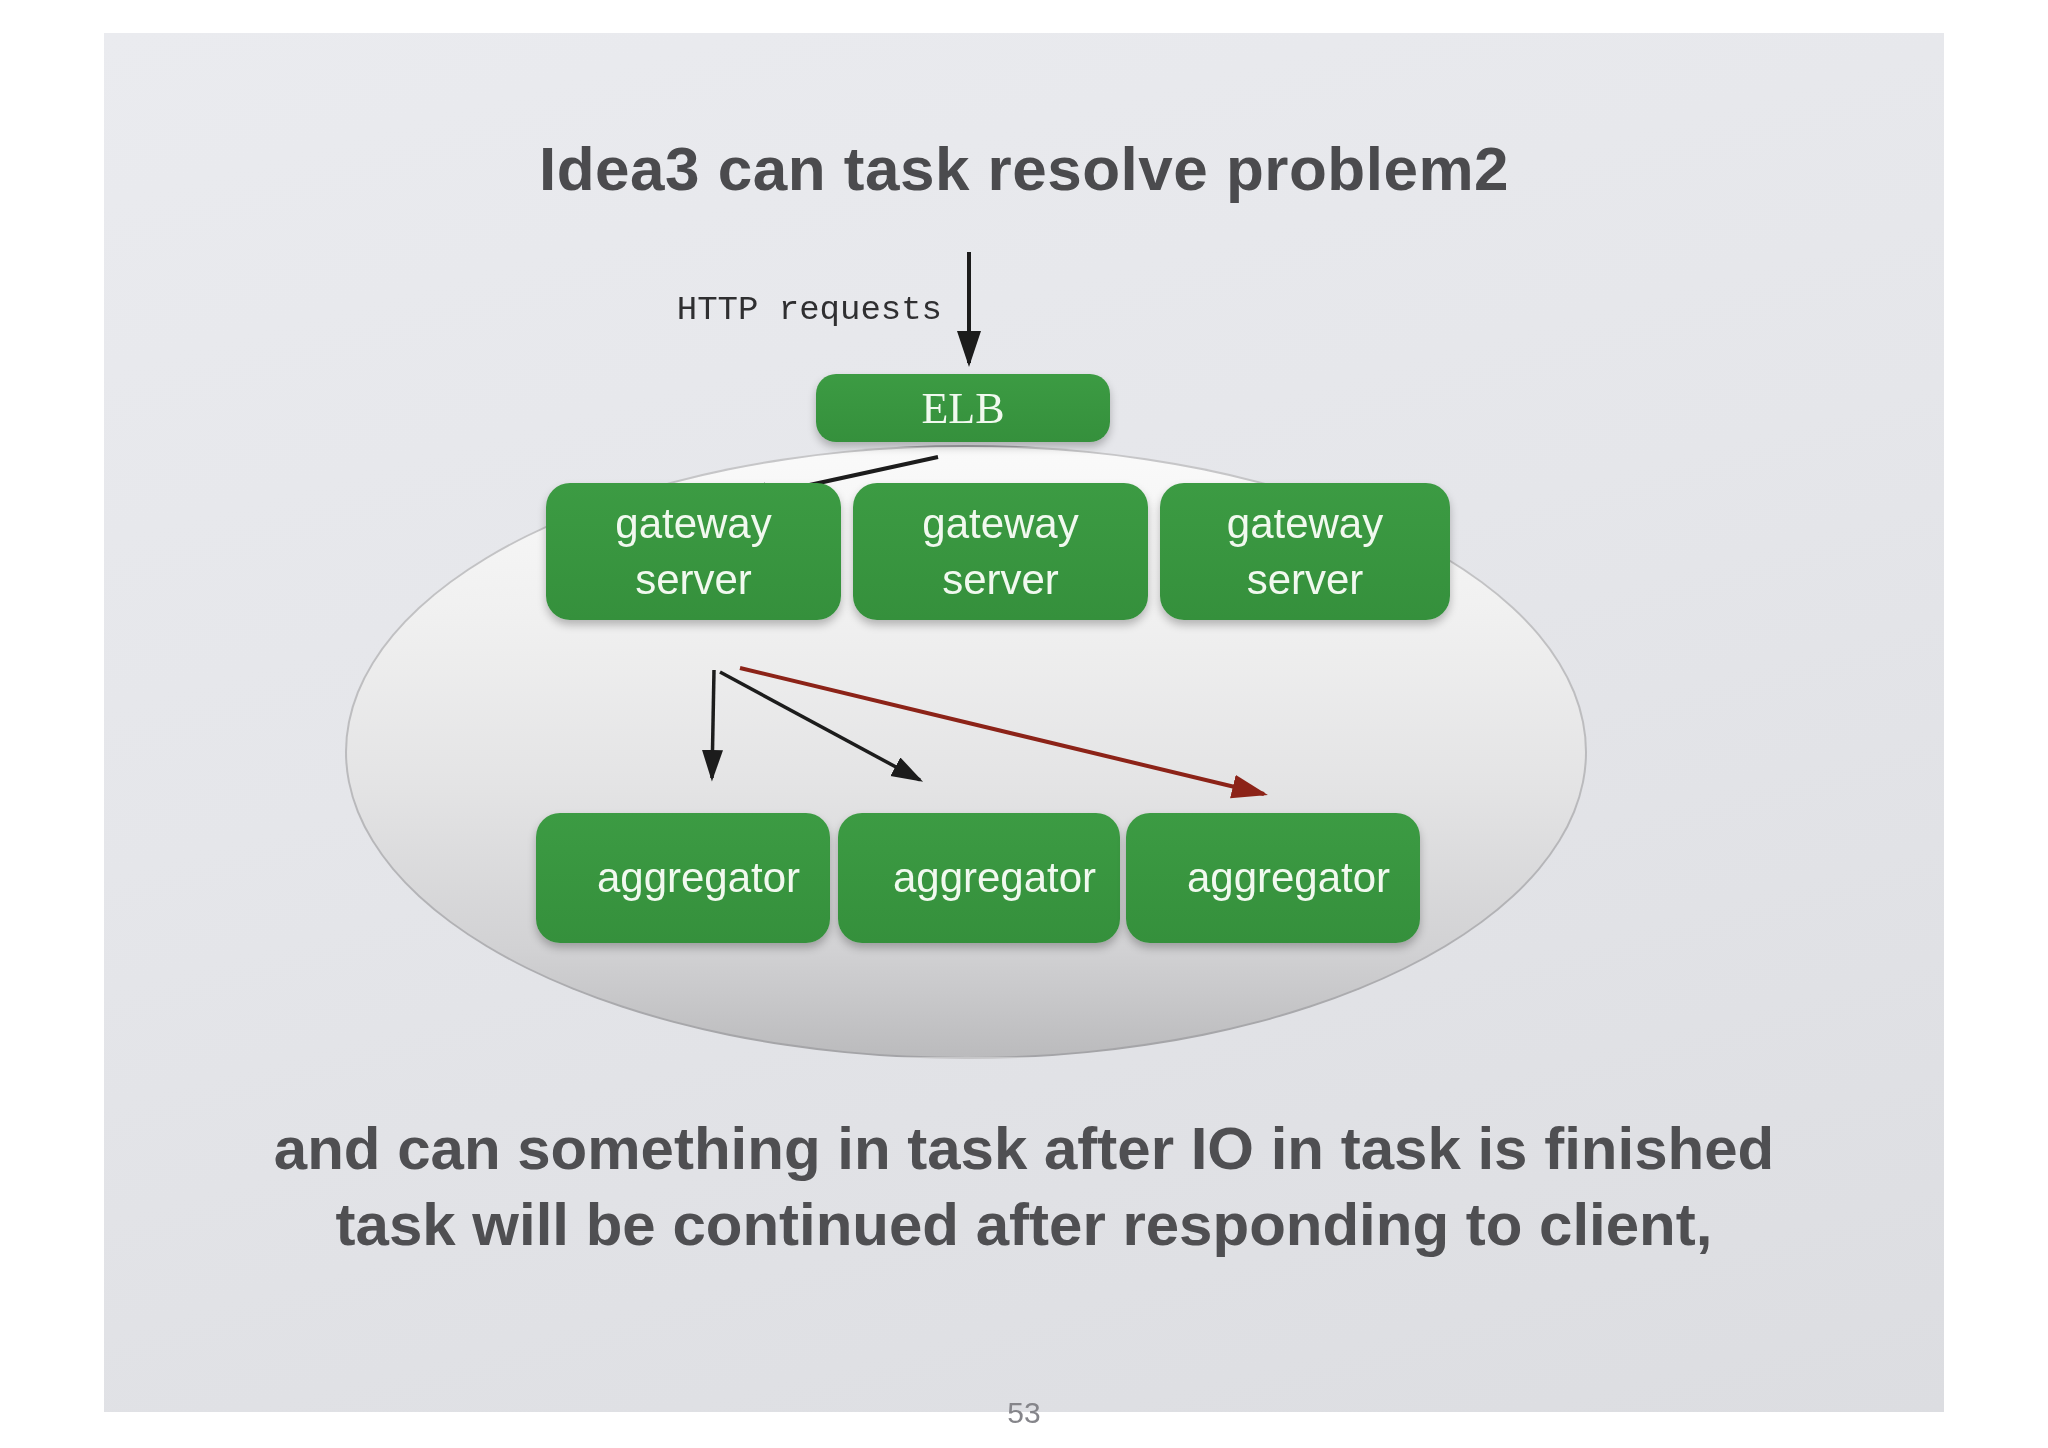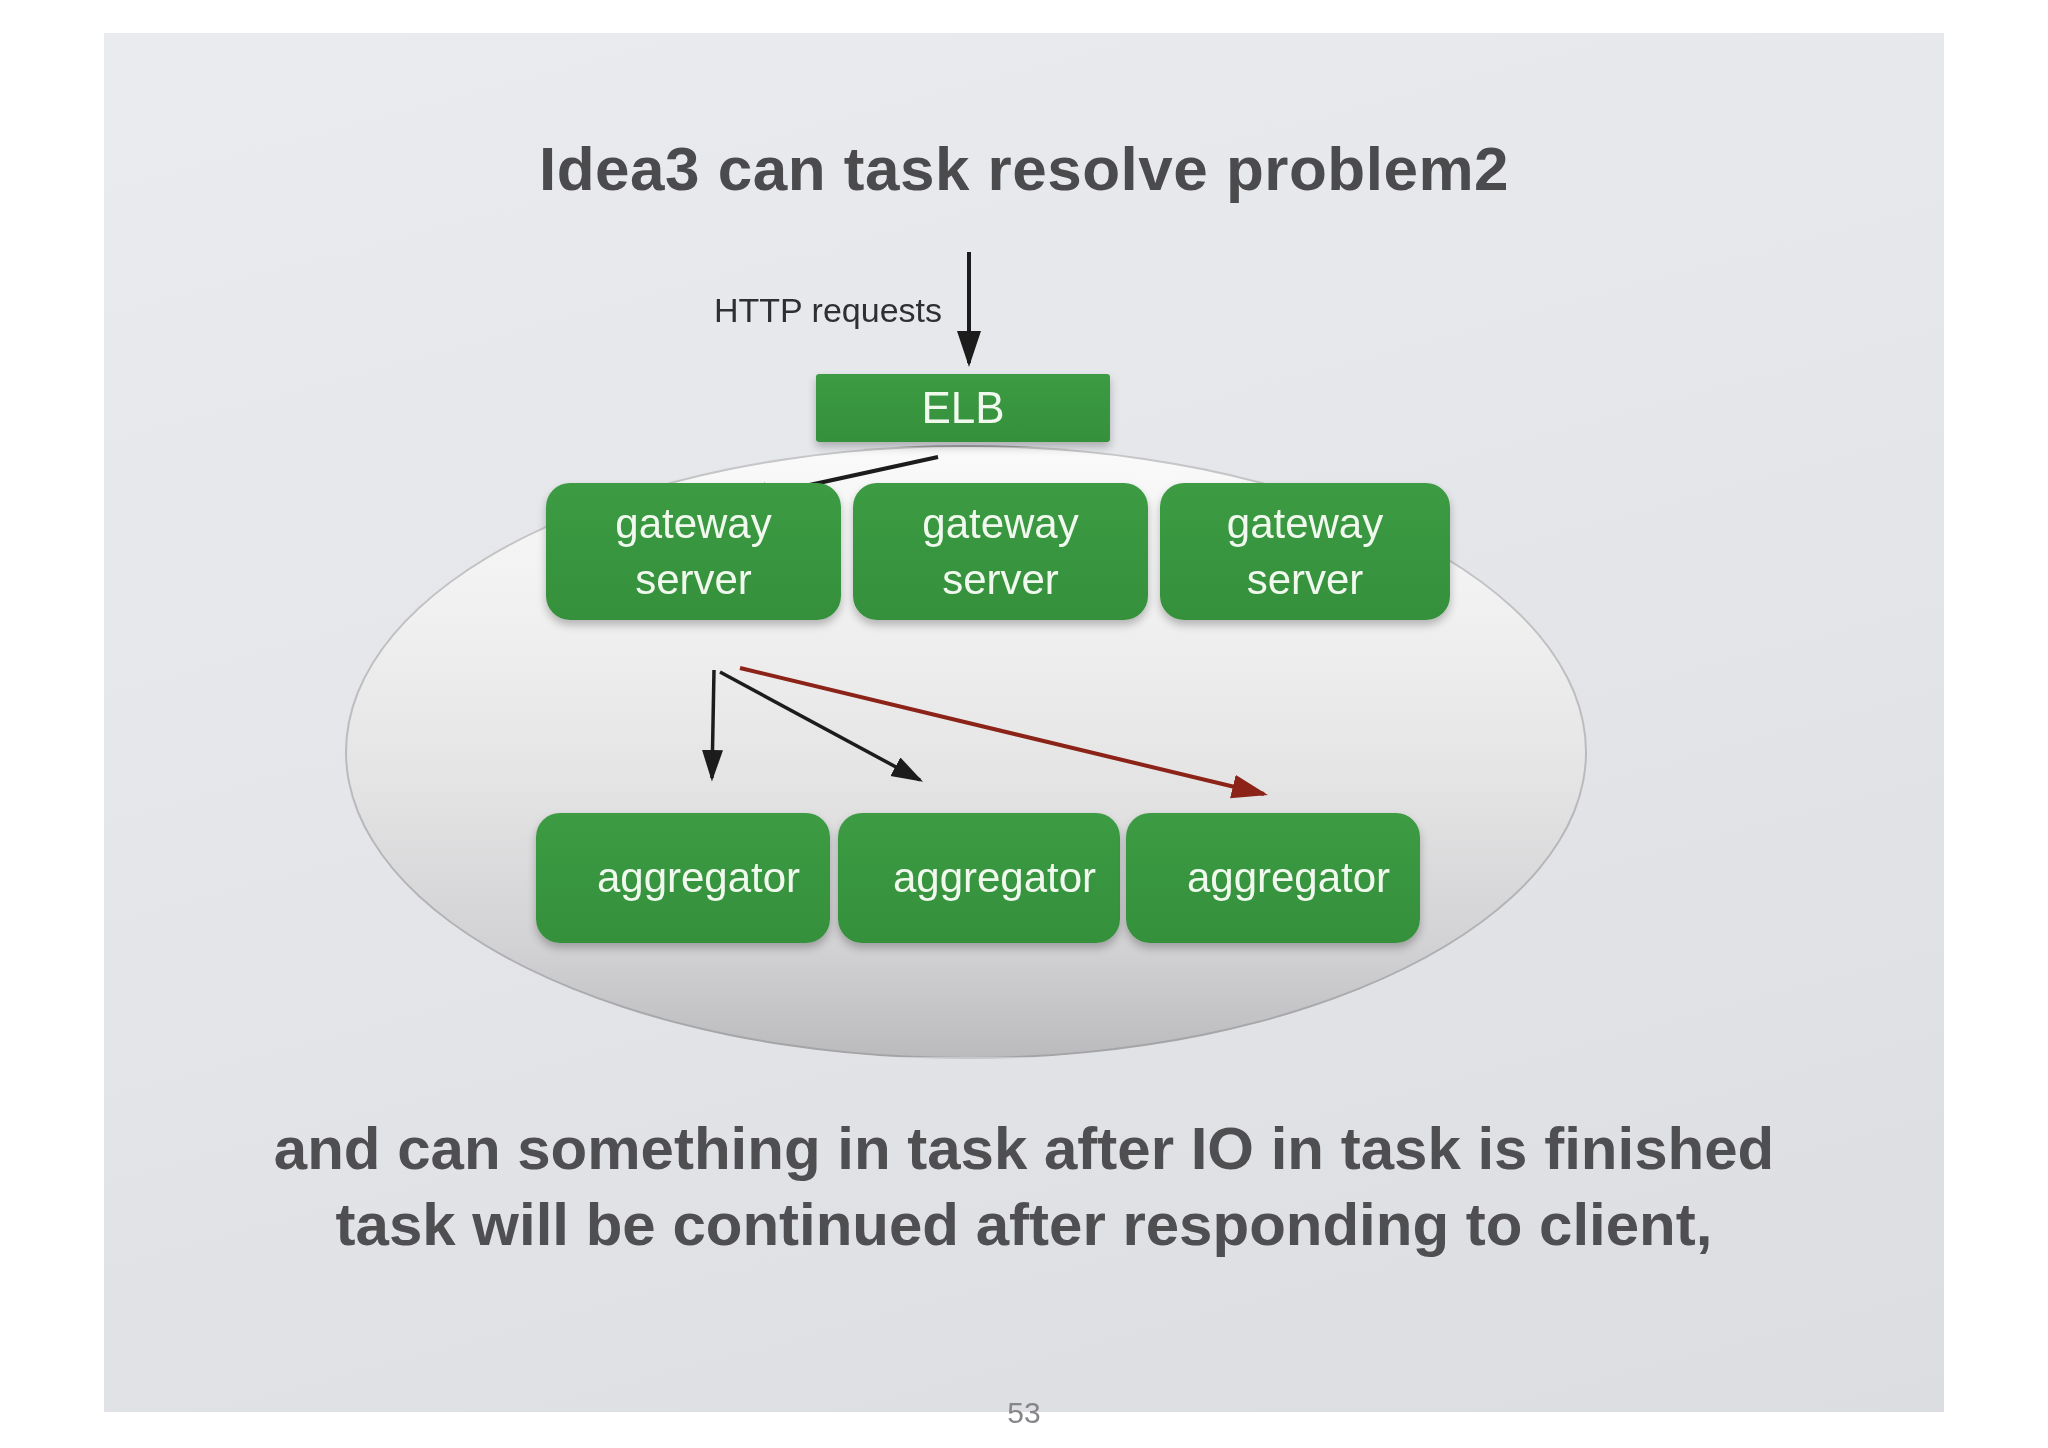--- a/index.html
+++ b/index.html
@@ -26,20 +26,21 @@
     color: #4b4b4e;
     letter-spacing: 0.5px;
   }
   .http-label {
     position: absolute;
     top: 258px; left: 0;
     width: 838px;
     text-align: right;
     font-size: 34px;
     color: #2f2f31;
+    font-family: Liberation Mono, monospace;
   }
   .cluster-ellipse {
     position: absolute;
     left: 241px; top: 412px;
     width: 1242px; height: 614px;
     border-radius: 50%;
     background: linear-gradient(180deg, #fafafa 0%, #f0f0f0 28%, #e4e4e5 55%, #d2d2d4 82%, #bbbbbd 100%);
     border: 2px solid rgba(135,135,140,0.45);
   }
   .gbox {
@@ -51,21 +52,22 @@
     display: flex;
     flex-direction: column;
     align-items: center;
     justify-content: center;
     text-align: center;
   }
   .elb-node {
     left: 712px; top: 341px;
     width: 294px; height: 68px;
     font-size: 44px;
-    border-radius: 3px;
+    border-radius: 20px;
+    font-family: Liberation Serif, serif;
   }
   .gateway-node {
     top: 450px;
     width: 295px; height: 137px;
     font-size: 42px;
     line-height: 56px;
   }
   .gw1 { left: 442px; }
   .gw2 { left: 749px; }
   .gw3 { left: 1056px; width: 290px; }

